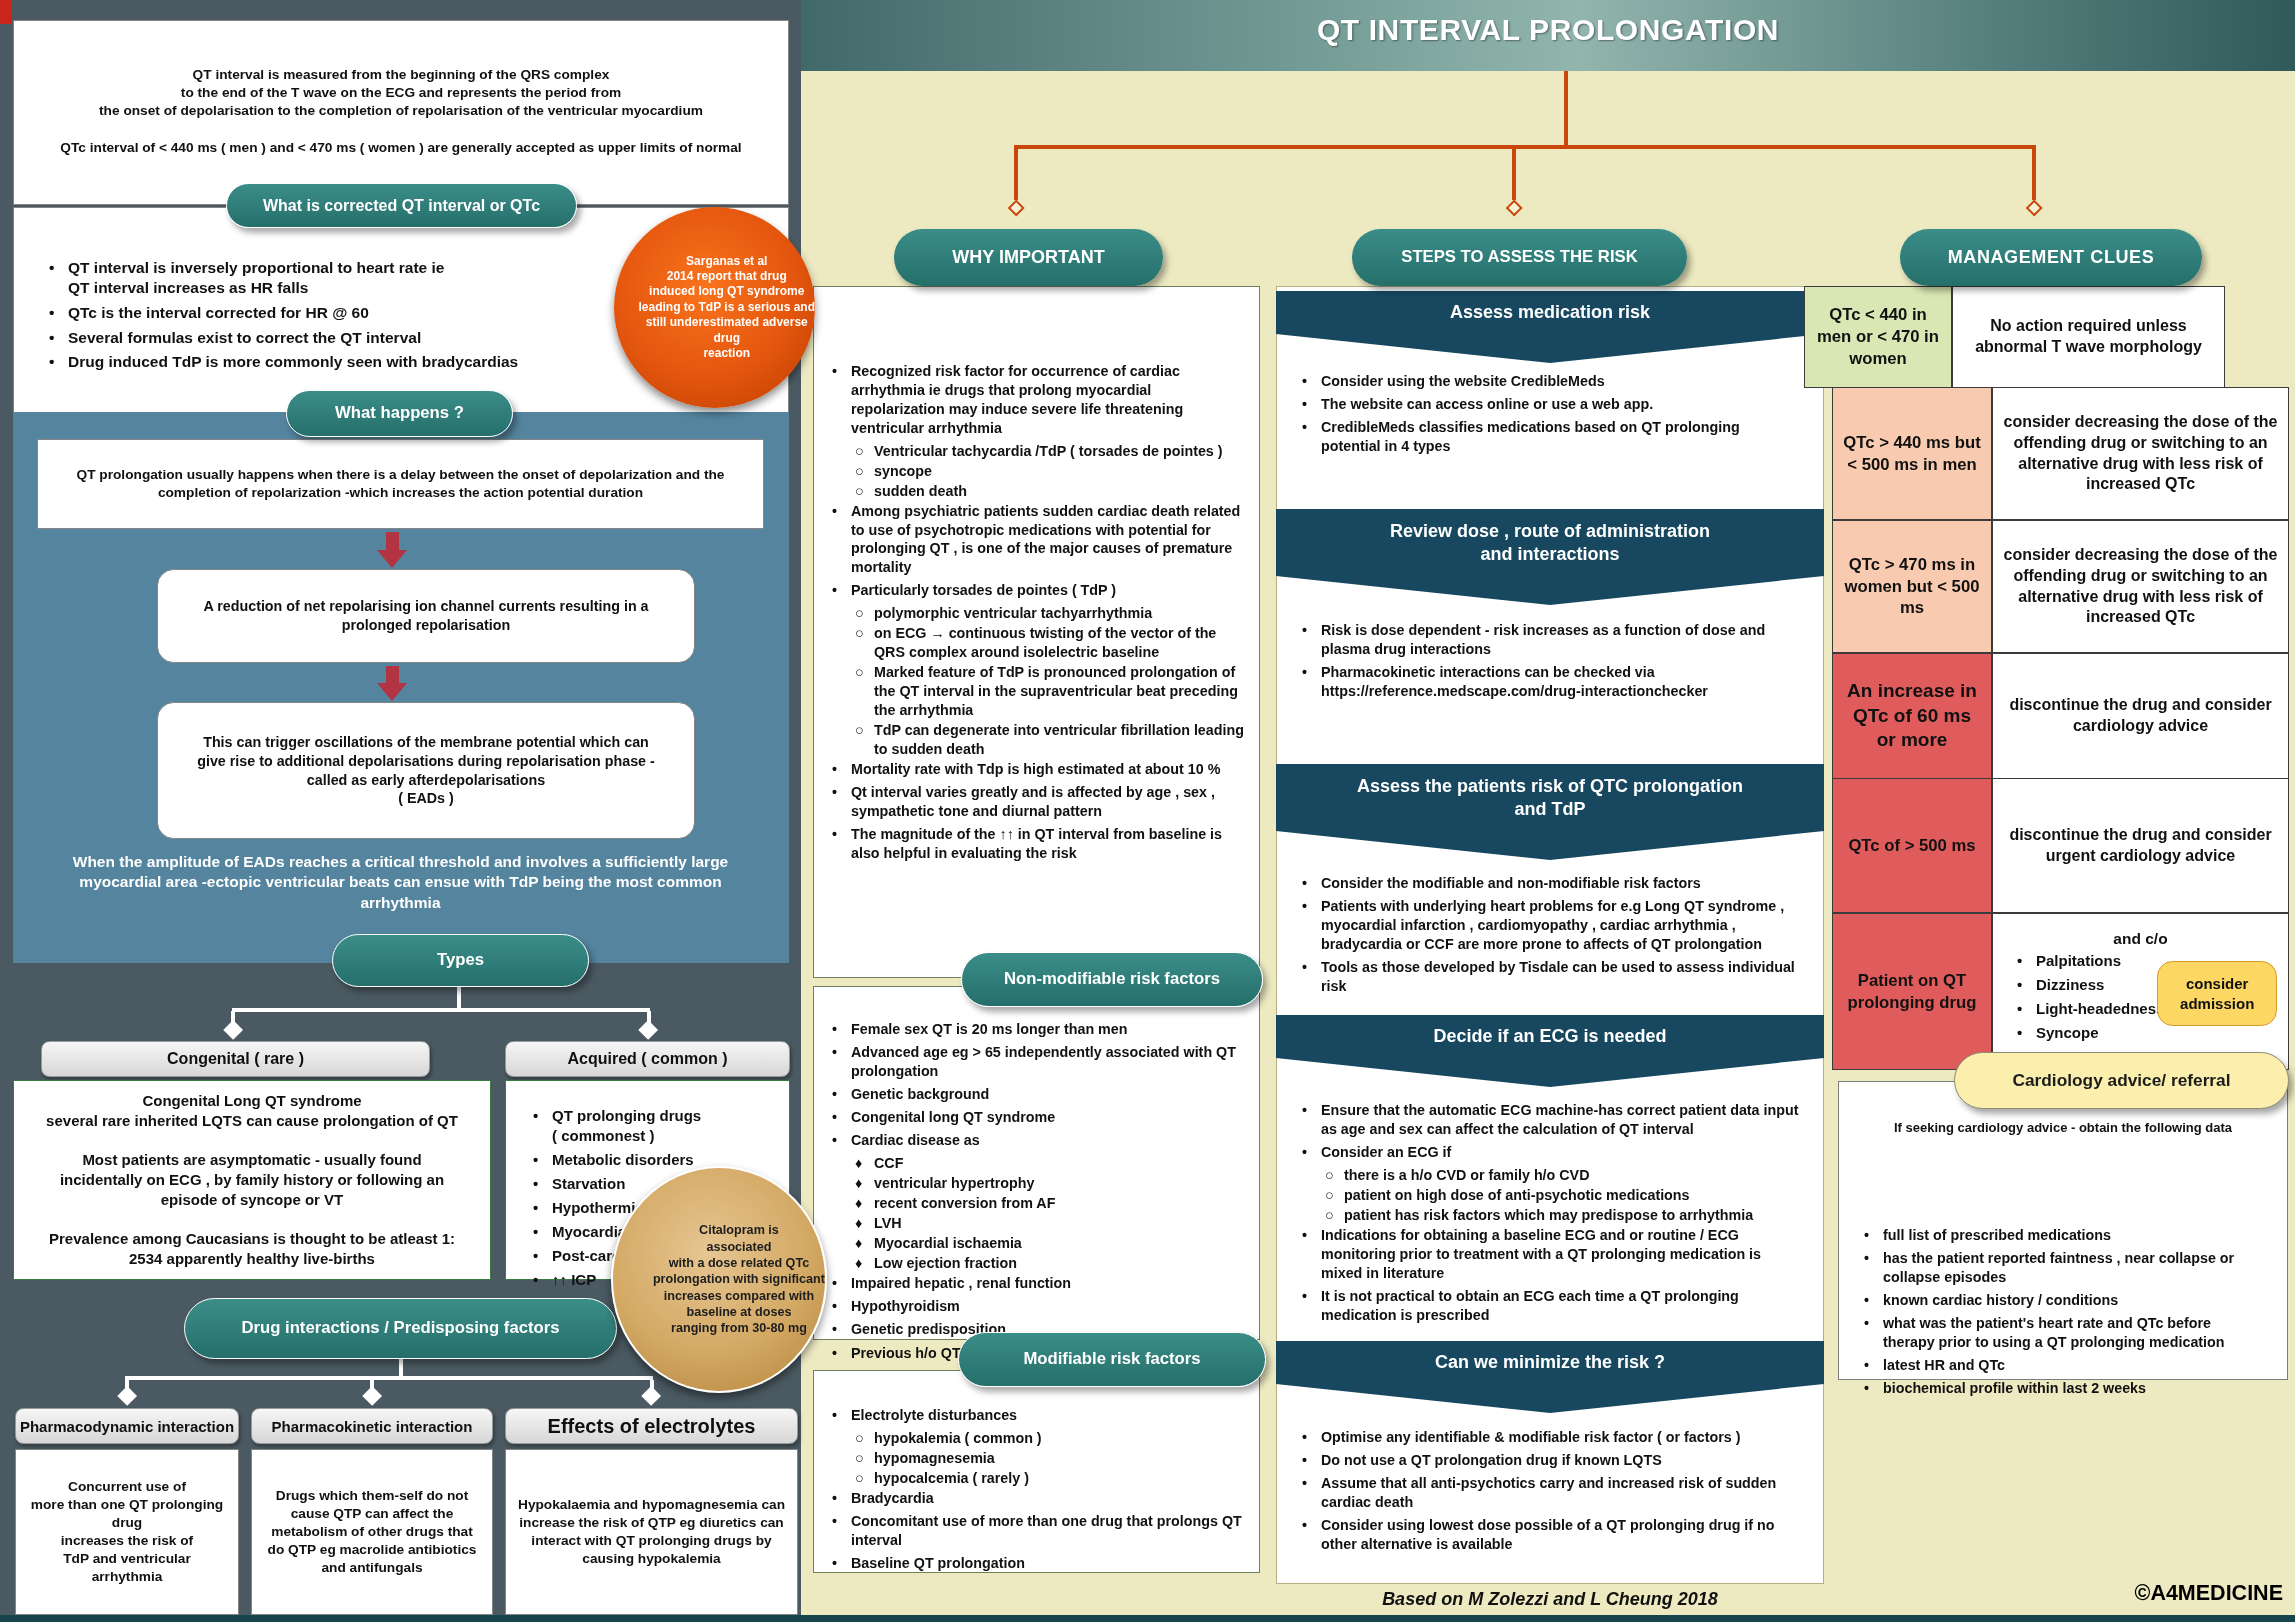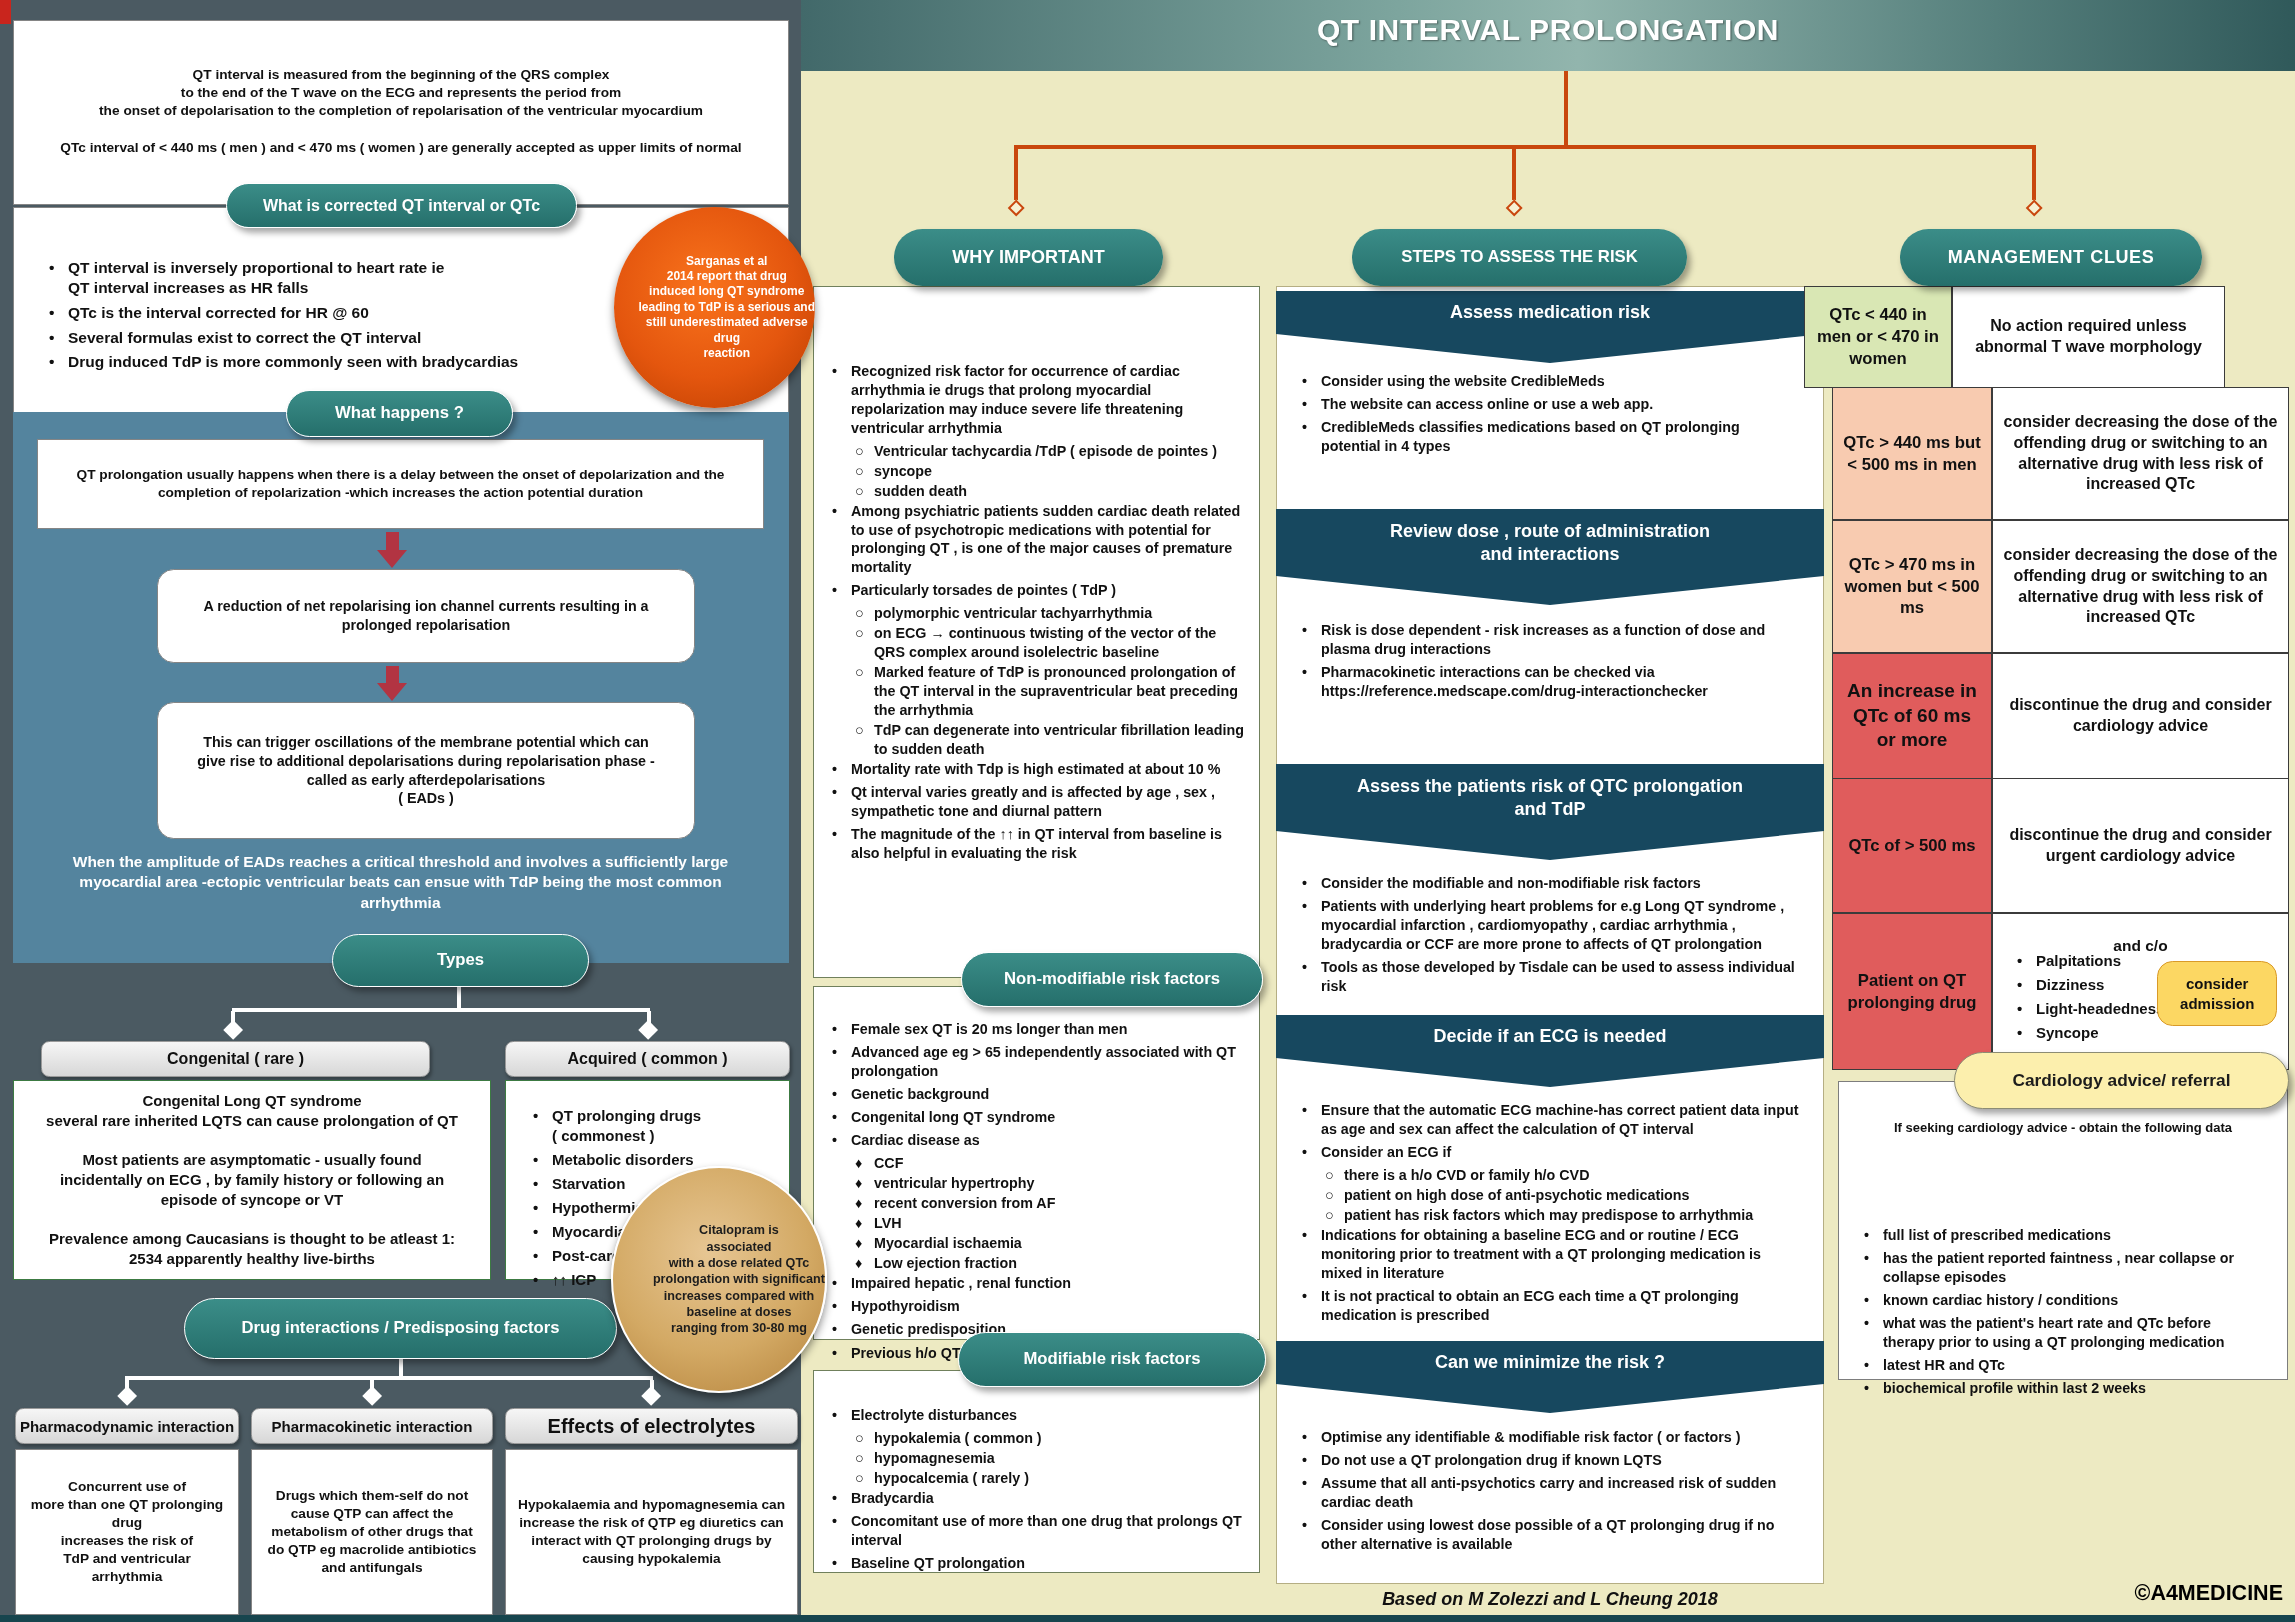--- a/index.html
+++ b/index.html
@@ -237,21 +237,21 @@
 
   <div class="abs oval plain" style="left:894px;top:229px;width:269px;height:57px;font-size:18px;z-index:2;">WHY IMPORTANT</div>
   <div class="abs whitebox" style="left:813px;top:286px;width:447px;height:692px;border-color:#70805c;">
     <div class="blist" style="left:18px;top:75px;width:412px;font-size:14.3px;">
         <div class="bl i0">
           <span class="mk">•</span>
           <span class="bt">Recognized risk factor for occurrence of cardiac arrhythmia ie drugs that prolong myocardial repolarization may induce severe life threatening ventricular arrhythmia</span>
         </div>
         <div class="bl i1">
           <span class="mk">○</span>
-          <span class="bt">Ventricular tachycardia  /TdP ( episode de pointes )</span>
+          <span class="bt">Ventricular tachycardia  /TdP ( torsades de pointes )</span>
         </div>
         <div class="bl i1">
           <span class="mk">○</span>
           <span class="bt">syncope</span>
         </div>
         <div class="bl i1">
           <span class="mk">○</span>
           <span class="bt">sudden death</span>
         </div>
         <div class="bl i0">
@@ -517,21 +517,21 @@
     <div class="mcell" style="width:160px;background:#e05c5c;font-size:19px;">An increase in QTc of 60 ms or more</div>
     <div class="mcell" style="width:297px;background:#fff;font-size:16px;">discontinue the drug and consider cardiology advice</div>
   </div>
   <div class="abs mrow" style="left:1832px;top:778px;width:457px;height:135px;">
     <div class="mcell" style="width:160px;background:#e05c5c;font-size:16.7px;">QTc of &gt; 500 ms</div>
     <div class="mcell" style="width:297px;background:#fff;font-size:16px;">discontinue the drug and consider urgent cardiology advice</div>
   </div>
   <div class="abs mrow" style="left:1832px;top:913px;width:457px;height:157px;">
     <div class="mcell" style="width:160px;background:#e05c5c;font-size:16.7px;">Patient on QT prolonging drug</div>
     <div class="mcell" style="width:297px;background:#fff;font-size:15px;position:relative;display:block;text-align:left;padding:8.4px 9.6px;">
-      <div class="ctext" style="font-size:15.5px;margin-top:14px;">and c/o</div>
+      <div class="ctext" style="font-size:15.5px;margin-top:7px;">and c/o</div>
       <div class="blist" style="left:24px;top:37px;width:149px;font-size:15px;position:absolute;">
           <div class="bl i0">
             <span class="mk">•</span>
             <span class="bt">Palpitations</span>
           </div>
           <div class="bl i0">
             <span class="mk">•</span>
             <span class="bt">Dizziness</span>
           </div>
           <div class="bl i0">

